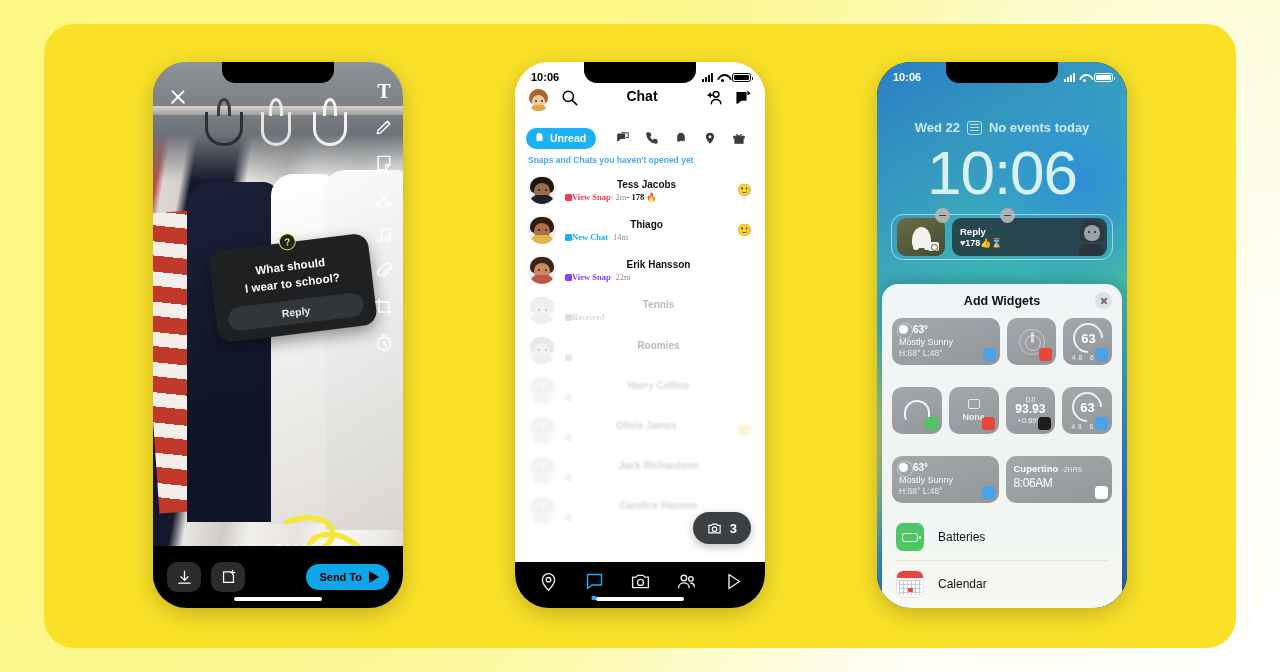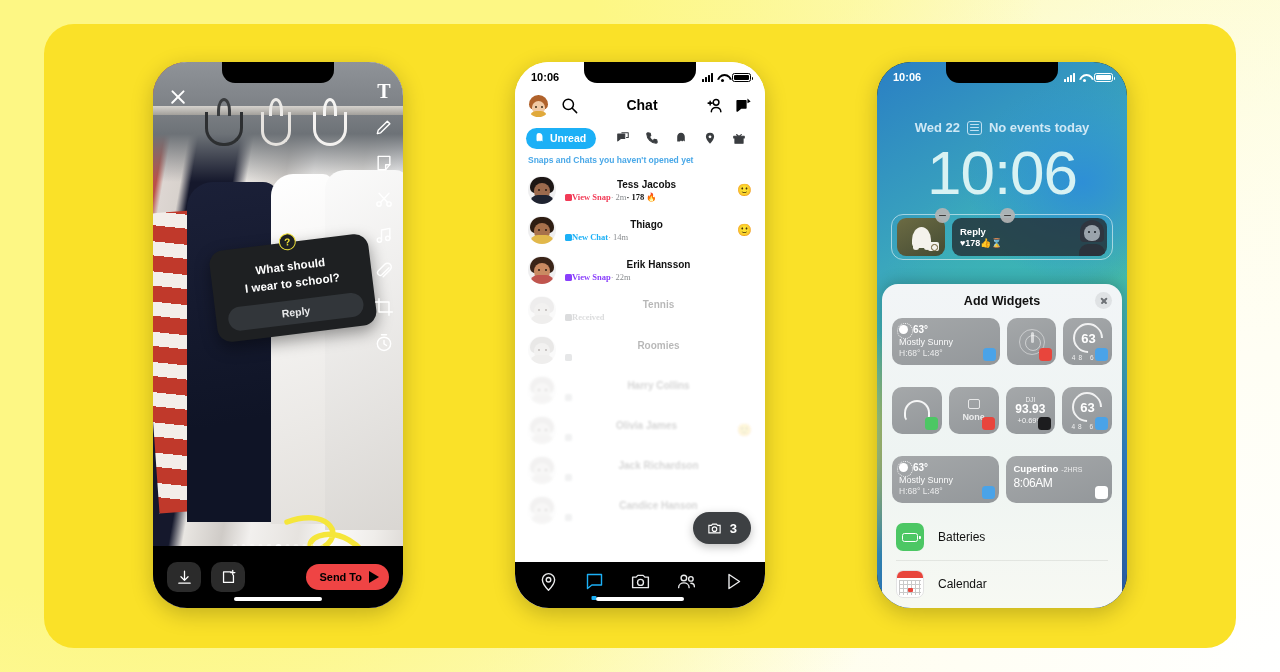--- a/index.html
+++ b/index.html
@@ -192,37 +192,37 @@
     background:#000; z-index:25;
     display:flex;align-items:center;padding:0 14px; gap:10px;
   }
   .rbtn{
     width:34px;height:30px;border-radius:10px;background:#2b2b2b;
     display:flex;align-items:center;justify-content:center;cursor:pointer;
   }
   .rbtn svg{width:17px;height:17px;stroke:#fff;fill:none;stroke-width:1.8;
             stroke-linecap:round;stroke-linejoin:round;}
   .sendto{
-    margin-left:auto; background:#ef4444; color:#000;
+    margin-left:auto; background:#0ea5e9; color:#000;
     border-radius:16px; height:26px; padding:0 10px 0 13px;
     display:flex;align-items:center;gap:7px;
     font-size:11px;font-weight:bold;cursor:pointer;
   }
   .sendto .tri{
     width:0;height:0;border-left:10px solid #000;
     border-top:6px solid transparent;border-bottom:6px solid transparent;
   }
 
   
   #phone2 { left: 515px; top: 62px; width: 250px; height: 546px; background:#fff;}
   #phone2 .statusbar { color:#000; }
   .chatbody{position:absolute;inset:0;background:#fff;}
   .chat-header{
     position:absolute;top:26px;left:0;right:0;height:34px;
-    display:flex;align-items:center;padding:0 12px;gap:10px;background:#fff;
+    display:flex;align-items:flex-start;padding:0 12px;gap:10px;background:#fff;
   }
   .bitmoji{
     width:23px;height:23px;border-radius:50%;position:relative;overflow:hidden;
     background:#fff;flex:none;
   }
   .bm-hair{position:absolute;left:2px;top:1px;width:19px;height:15px;
            background:#b0622b;border-radius:10px 10px 6px 6px;}
   .bm-face{position:absolute;left:5px;top:7px;width:13px;height:13px;
            background:#f0c9a4;border-radius:50% 50% 45% 45%;}
   .bm-eye{position:absolute;width:2px;height:2px;background:#3a2a1a;border-radius:50%;top:12px;}

